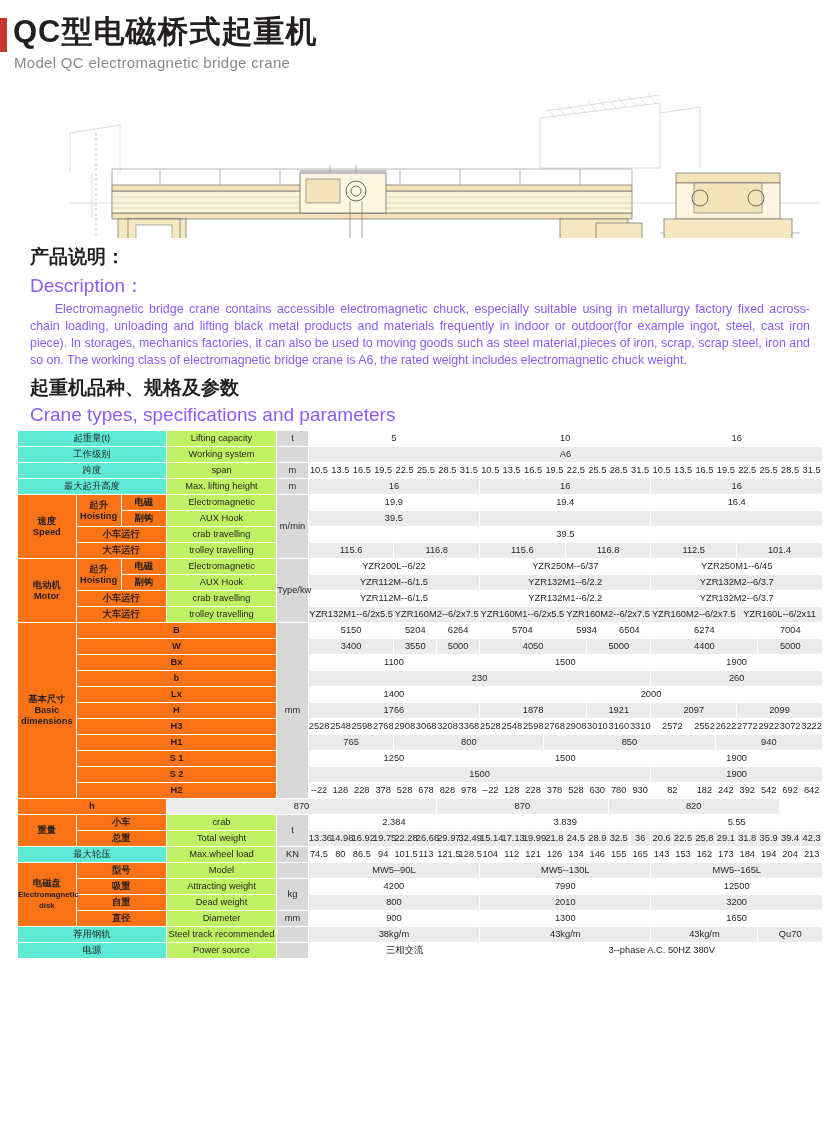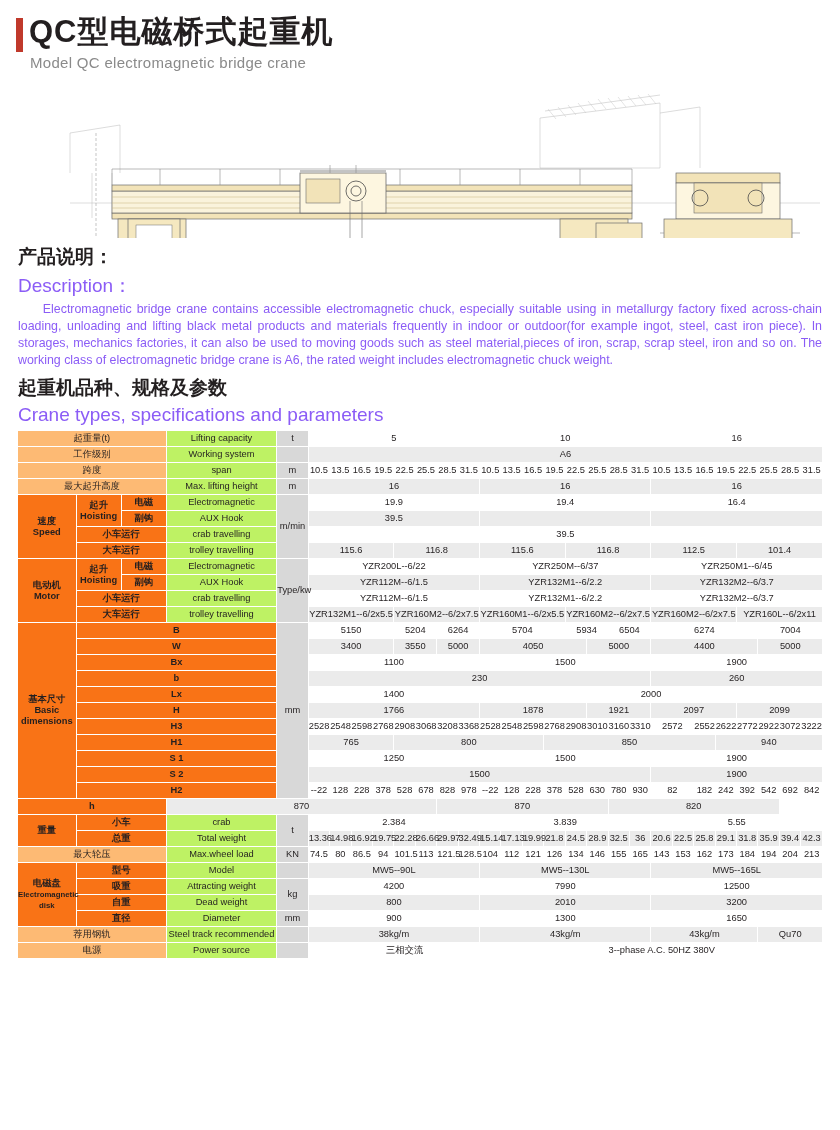--- a/index.html
+++ b/index.html
@@ -6,51 +6,51 @@
   body{
     width:840px;height:1130px;
     background:#ffffff;
     font-family:"Liberation Sans", sans-serif;
     color:#231f20;
     overflow:hidden;
   }
   .page{position:relative;width:840px;height:1130px;}
 
   
-  .header{padding:14px 0 0 16px;}
+  .header{padding:14px 0 0 0;}
   .title-row{display:flex;align-items:flex-start;}
   .red-bar{width:7px;height:34px;background:#c0392b;margin-right:6px;margin-top:4px;}
   .title-cn{font-size:31px;font-weight:bold;letter-spacing:1px;color:#231f20;line-height:36px;}
   .title-en{font-size:15px;color:#8a8a8a;margin:2px 0 0 14px;letter-spacing:0.3px;}
 
   
   .illus{position:relative;height:165px;margin:2px 0 0 0;}
   .illus svg{display:block;}
 
   
-  .sec{padding:0 18px;}
+  .sec{padding:0 30px;}
   h2.cn{font-size:19px;font-weight:bold;margin:6px 0 3px 0;color:#231f20;}
   h2.en{font-size:19px;font-weight:normal;margin:2px 0 2px 0;color:#8b5cf6;}
   p.cn-body{font-size:12.6px;line-height:19px;text-align:justify;margin:0 0 6px 0;text-indent:2em;color:#231f20;}
   p.en-body{font-size:12.4px;line-height:17px;text-align:justify;margin:0 0 4px 0;text-indent:2em;color:#8b5cf6;}
 
   
   table.spec{border-collapse:collapse;width:806px;margin:4px 0 0 17px;table-layout:fixed;}
   table.spec td{
     border:1px solid #ffffff;
     font-size:9.3px;
     text-align:center;
     vertical-align:middle;
     padding:0;
     height:15px;
     line-height:11px;
     color:#231f20;
   }
   .lbl{background:#f97316;font-weight:bold;font-size:9.3px;}
-  .lbl-cn{background:#fdba74;text-align:center;}
+  .lbl-cn{background:#5eead4;text-align:center;}
   .lbl-en{background:#bef264;text-align:right;padding-right:4px;}
   .unit{background:#d8d8d8;}
   .d0{background:#ffffff;}
   .d1{background:#ebebeb;}
   .small{font-size:8.4px;}
   .tiny{font-size:7.8px;}
 </style>
 </head>
 <body>
 

